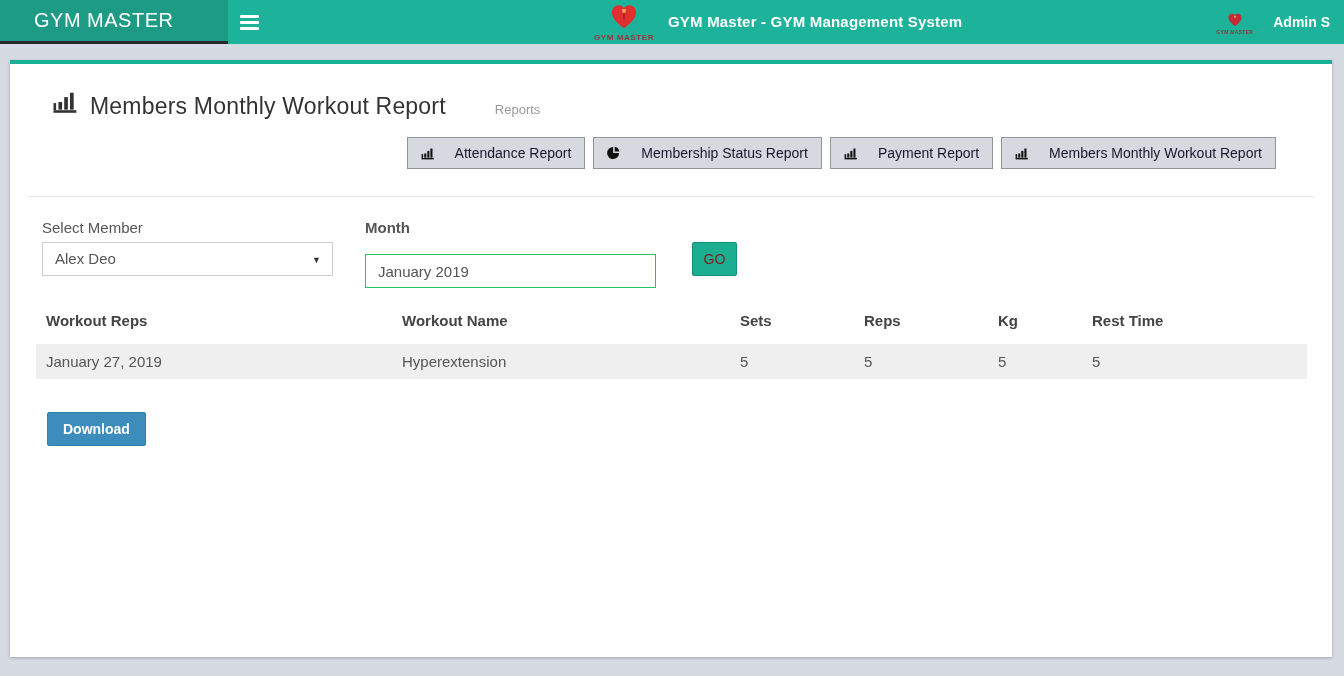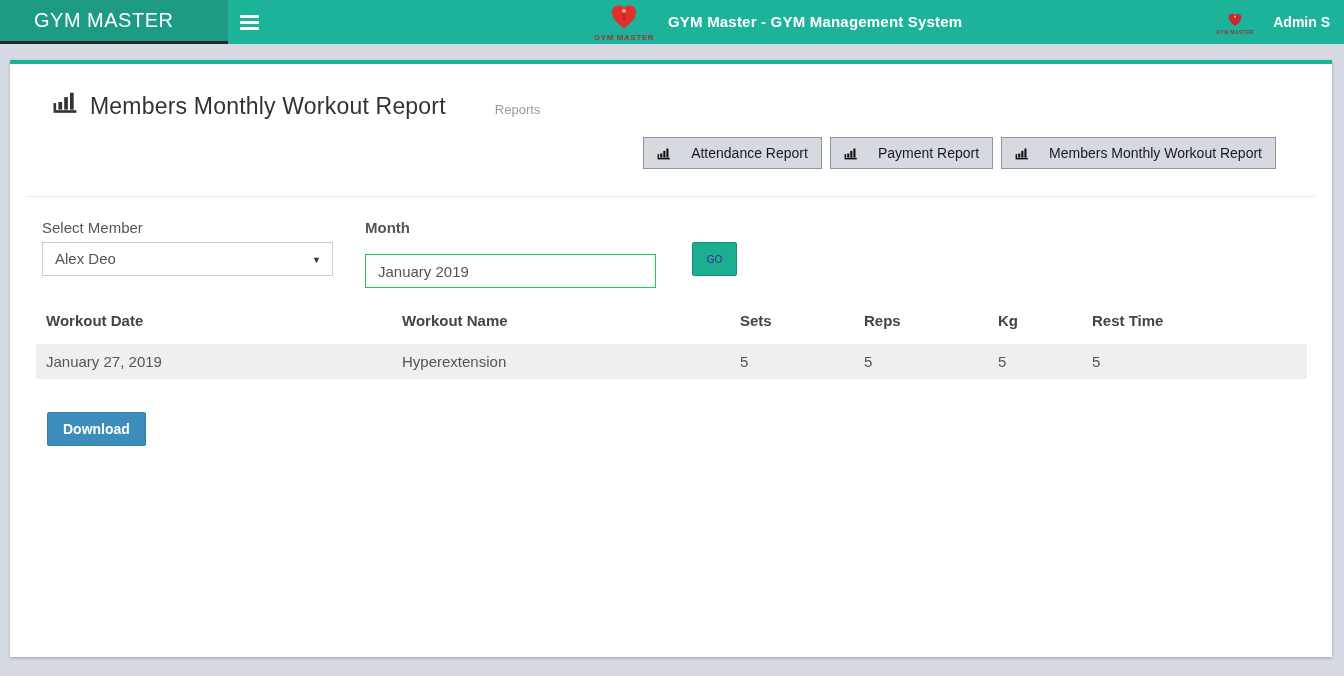--- a/index.html
+++ b/index.html
@@ -66,22 +66,22 @@
     line-height:32px; padding:0 12px; cursor:pointer;
   }
   .member-select .caret { position:absolute; right:11px; top:1px; font-size:9px; color:#333; }
   .month-input {
     position:absolute; left:355px; top:190px; width:291px; height:34px;
     border:1px solid #22c55e; padding:0 12px; font-size:15px; color:#555;
     font-family:inherit; background:#fff;
   }
   .go-btn {
     position:absolute; left:682px; top:178px; width:45px; height:34px;
-    background:#1bae90; border:1px solid #13907a; color:#4c1d95;
-    font-size:10px; font-family:inherit; cursor:pointer; border-radius:2px;
+    background:#1bae90; border:1px solid #13907a; color:#7f1d1d;
+    font-size:14px; font-family:inherit; cursor:pointer; border-radius:2px;
   }
 
   
   .wtable { position:absolute; left:26px; top:240px; width:1271px; }
   .thead, .trow {
     display:grid;
     grid-template-columns:356px 338px 124px 134px 94px 1fr;
   }
   .thead .cell { padding:8px 10px 15px 10px; font-size:15px; font-weight:bold; color:#444; }
   .trow { background:#efefef; }
@@ -157,20 +157,29 @@
           <rect x="1" y="18.5" width="21" height="2.6" fill="currentColor"></rect>
           <rect x="1" y="12" width="2.6" height="6.5" fill="currentColor"></rect>
           <rect x="5.5" y="11" width="3.6" height="7" fill="currentColor"></rect>
           <rect x="10.8" y="6.5" width="3.6" height="11.5" fill="currentColor"></rect>
           <rect x="16.1" y="2.5" width="3.6" height="15.5" fill="currentColor"></rect>
         </svg>
       </span>
       <span>Attendance Report</span>
     </button>
 
+    <button class="rbtn">
+      <span class="icon">
+        <svg width="14" height="14" viewBox="0 0 16 16">
+          <path d="M7 8 L7 1.2 A6.9 6.9 0 1 0 13.9 8 Z" fill="currentColor"></path>
+          <path d="M8.8 6.3 L8.8 0.9 A6.9 6.9 0 0 1 14.2 6.3 Z" fill="currentColor"></path>
+        </svg>
+      </span>
+      <span>Membership Status Report</span>
+    </button>
 
     <button class="rbtn">
       <span class="icon">
         <svg width="14" height="13" viewBox="0 0 24 22">
           <rect x="1" y="18.5" width="21" height="2.6" fill="currentColor"></rect>
           <rect x="1" y="12" width="2.6" height="6.5" fill="currentColor"></rect>
           <rect x="5.5" y="11" width="3.6" height="7" fill="currentColor"></rect>
           <rect x="10.8" y="6.5" width="3.6" height="11.5" fill="currentColor"></rect>
           <rect x="16.1" y="2.5" width="3.6" height="15.5" fill="currentColor"></rect>
         </svg>
@@ -201,21 +210,21 @@
     <span>Alex Deo</span>
     <span class="caret">▼</span>
   </div>
 
   <input class="month-input" type="text" value="January 2019" style="">
 
   <button class="go-btn">GO</button>
 
   <div class="wtable">
     <div class="thead">
-      <div class="cell">Workout Date</div>
+      <div class="cell">Workout Reps</div>
       <div class="cell">Workout Name</div>
       <div class="cell">Sets</div>
       <div class="cell">Reps</div>
       <div class="cell">Kg</div>
       <div class="cell">Rest Time</div>
     </div>
     <div class="trow">
       <div class="cell">January 27, 2019</div>
       <div class="cell">Hyperextension</div>
       <div class="cell">5</div>

